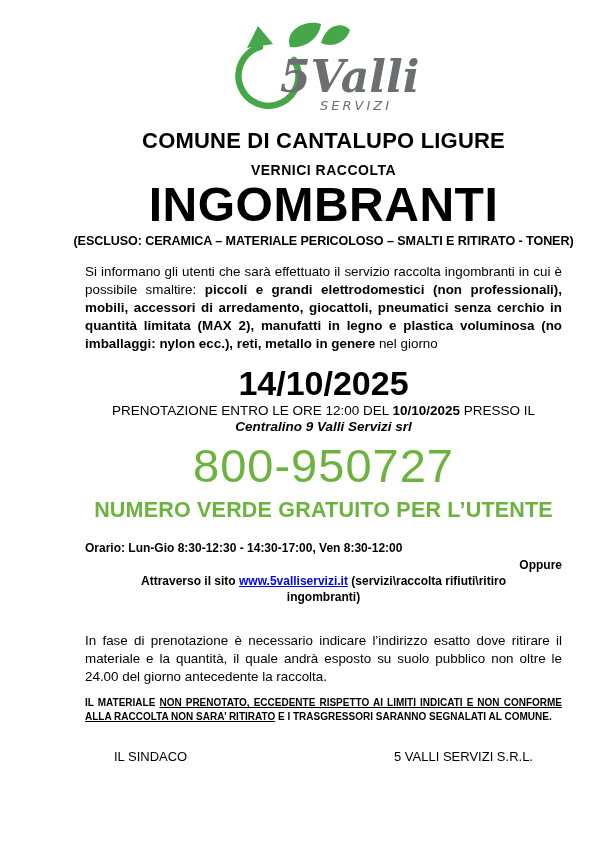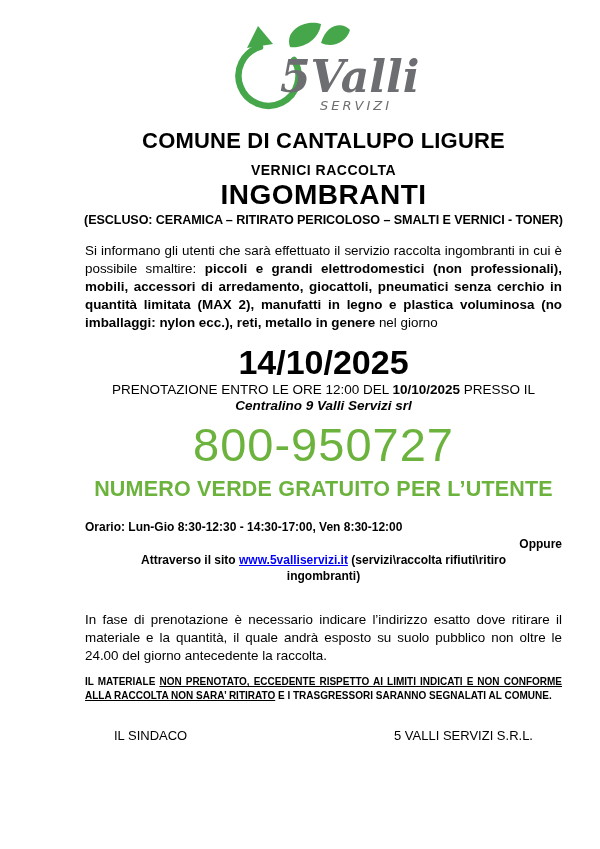--- a/index.html
+++ b/index.html
@@ -15,21 +15,21 @@
     width:580px;height:849px;margin:0 auto;background:#ffffff;
     font-family:"Liberation Sans",sans-serif;color:var(--ink);
     overflow:hidden;position:relative;padding-left:47px;
   }
   .center{text-align:center;}
   
   .logo-wrap{padding-top:20px;text-align:center;}
   
   .municipality{margin-top:10px;font-size:22px;font-weight:bold;letter-spacing:.2px;}
   .service-line{margin-top:8px;font-size:14px;font-weight:bold;letter-spacing:.5px;}
-  .big-title{margin-top:2px;font-size:28px;font-weight:bold;line-height:1.05;letter-spacing:.5px;}
+  .big-title{margin-top:2px;font-size:48px;font-weight:bold;line-height:1.05;letter-spacing:.5px;}
   .excluded{margin-top:4px;font-size:12.6px;font-weight:bold;white-space:nowrap;letter-spacing:-.1px;}
   
   .intro{margin:15px 28px 0;font-size:13.4px;line-height:1.34;text-align:justify;}
   .b{font-weight:bold;}
   
   .date-line{margin-top:13px;font-size:34px;font-weight:bold;line-height:1.05;}
   .max-note{margin-top:3px;font-size:14px;font-weight:bold;}
   .booking-line{margin-top:1px;font-size:13.5px;}
   .call-center{margin-top:1px;font-size:13.5px;font-weight:bold;font-style:italic;}
   
@@ -67,21 +67,21 @@
       </g>
 
       <text x="56" y="72" font-family="DejaVu Serif, serif" font-style="italic" font-weight="bold" font-size="44" fill="var(--logo-gray)">5Valli</text>
       <text x="132" y="90" text-anchor="middle" font-family="DejaVu Sans, sans-serif" font-style="italic" font-size="13" letter-spacing="3" fill="var(--logo-gray)">SERVIZI</text>
     </svg>
   </div>
 
   <div class="municipality center">COMUNE DI CANTALUPO LIGURE</div>
   <div class="service-line center">VERNICI RACCOLTA</div>
   <div class="big-title center">INGOMBRANTI</div>
-  <div class="excluded center">(ESCLUSO: CERAMICA – RITIRATO PERICOLOSO – SMALTI E VERNICI - TONER)</div>
+  <div class="excluded center">(ESCLUSO: CERAMICA – MATERIALE PERICOLOSO – SMALTI E RITIRATO - TONER)</div>
 
   <p class="intro"><span>Si informano gli utenti che sarà effettuato il servizio raccolta ingombranti in cui è possibile smaltire: </span><span class="b">piccoli e grandi elettrodomestici (non professionali), mobili, accessori di arredamento, giocattoli, pneumatici senza cerchio in quantità limitata (MAX 2), manufatti in legno e plastica voluminosa (no imballaggi: nylon ecc.), reti, metallo in genere</span><span> nel giorno</span></p>
 
   <div class="date-line center">14/10/2025</div>
   <div class="booking-line center"><span>PRENOTAZIONE ENTRO LE ORE 12:00 DEL </span><span class="b">10/10/2025</span><span> PRESSO IL</span></div>
   <div class="call-center center">Centralino 9 Valli Servizi srl</div>
 
   <div class="phone-number center">800-950727</div>
   <div class="phone-label center">NUMERO VERDE GRATUITO PER L’UTENTE</div>
 

